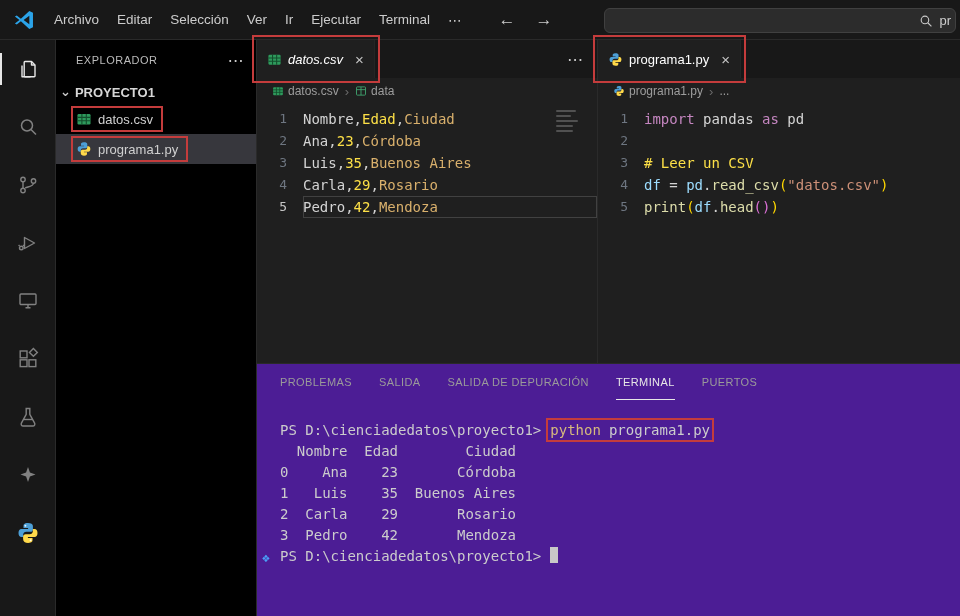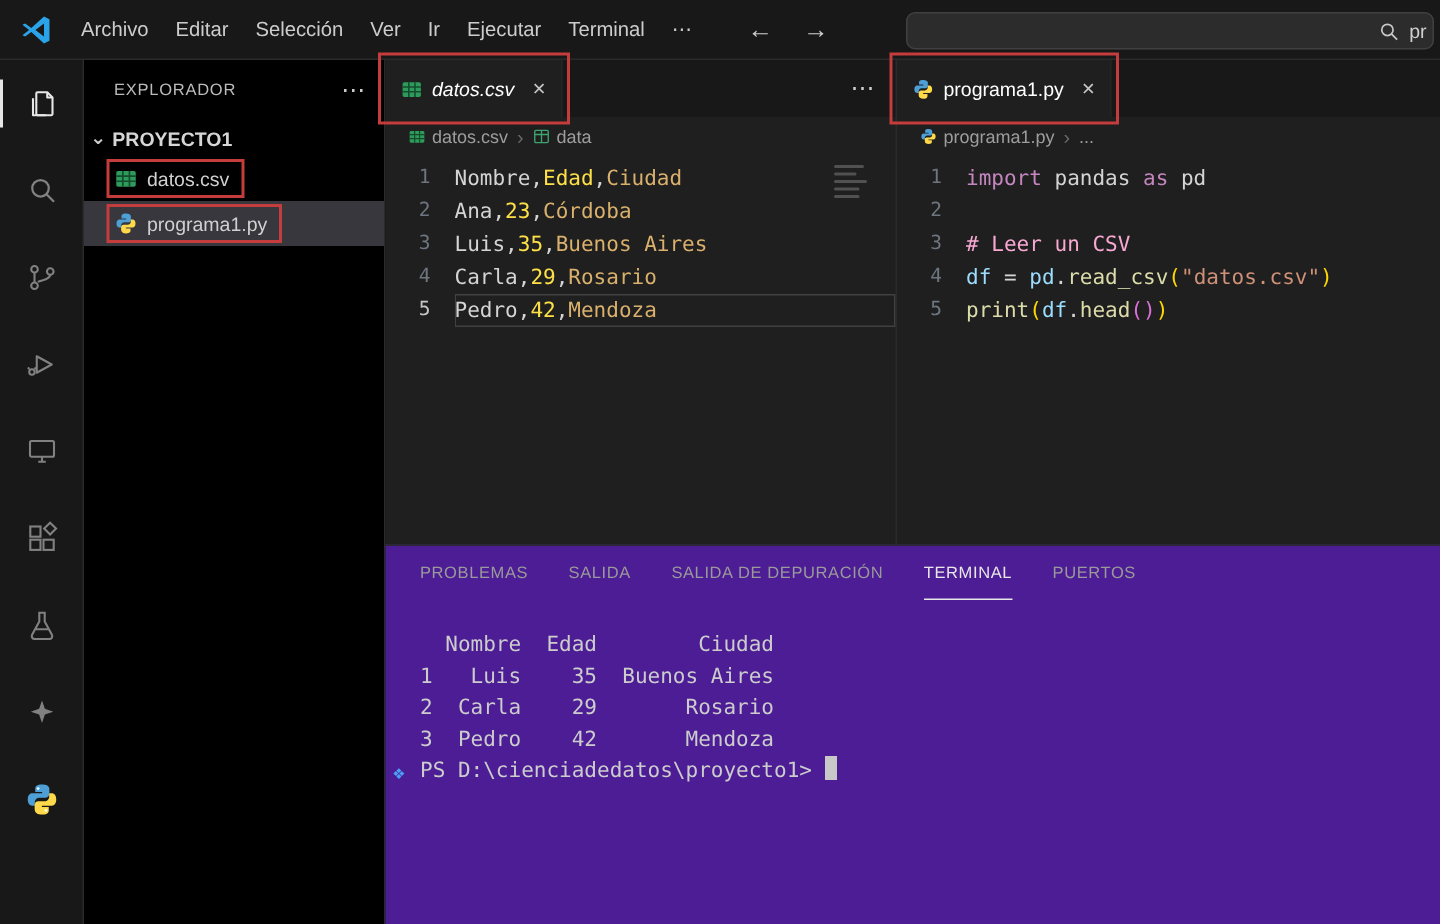--- a/index.html
+++ b/index.html
@@ -63,21 +63,21 @@
   .code-line { display: flex; height: 22px; align-items: center; }
   .ln { flex: none; width: 46px; text-align: right; padding-right: 16px; color: #6e7681; font-size: 13px; }
   .code-line.active .ln { color: #c6c6c6; }
   .code-text { white-space: pre; flex: 1; height: 22px; line-height: 22px; }
   .code-line.active .code-text { box-shadow: inset 0 0 0 1px #414141; }
 
   .tok-pl   { color: #d4d4d4; }
   .tok-blue { color: #fde047; }
   .tok-gold { color: #d9b06c; }
   .tok-kw   { color: #c586c0; }
-  .tok-com  { color: #f9a8d4; }
+  .tok-com  { color: #fde047; }
   .tok-var  { color: #9cdcfe; }
   .tok-fn   { color: #dcdcaa; }
   .tok-str  { color: #ce9178; }
   .tok-b1   { color: #ffd700; }
   .tok-b2   { color: #da70d6; }
 
   .minimap { position: absolute; top: 70px; right: 13px; width: 28px; display: flex; flex-direction: column; gap: 3px; }
   .mm-bar { height: 2px; background: #7a7a7a; opacity: .55; border-radius: 1px; }
 
   
@@ -376,22 +376,24 @@
 
     <div class="panel">
       <div class="panel-tabs">
           <div class="panel-tab">PROBLEMAS</div>
           <div class="panel-tab">SALIDA</div>
           <div class="panel-tab">SALIDA DE DEPURACIÓN</div>
           <div class="panel-tab active">TERMINAL</div>
           <div class="panel-tab">PUERTOS</div>
         </div>
       <div class="terminal">
+        <div class="term-line"><span>PS D:\cienciadedatos\proyecto1&gt;</span><span class="cmd-box red-cmd"><span class="cmd">python</span><span class="arg">programa1.py</span></span></div>
         <div>
             <div class="term-line">  Nombre  Edad        Ciudad</div>
+            <div class="term-line">0    Ana    23       Córdoba</div>
             <div class="term-line">1   Luis    35  Buenos Aires</div>
             <div class="term-line">2  Carla    29       Rosario</div>
             <div class="term-line">3  Pedro    42       Mendoza</div>
           </div>
         <div class="term-line"><span class="shell-icon">❖</span><span>PS D:\cienciadedatos\proyecto1&gt;</span><span class="cursor"></span></div>
       </div>
     </div>
   </div>
 
 </div>

